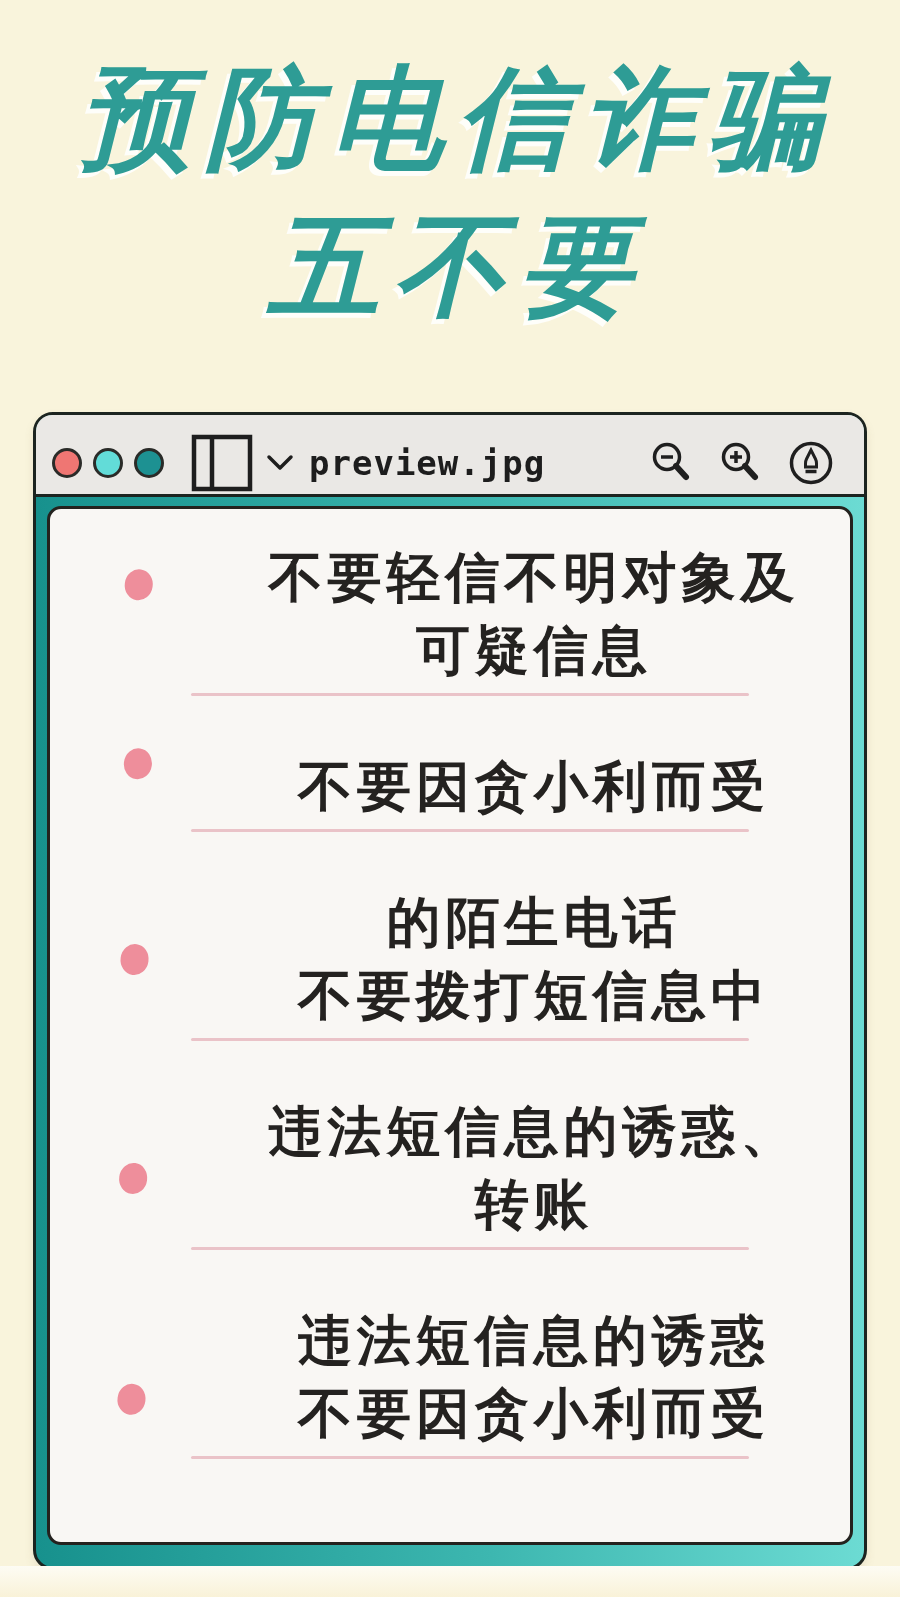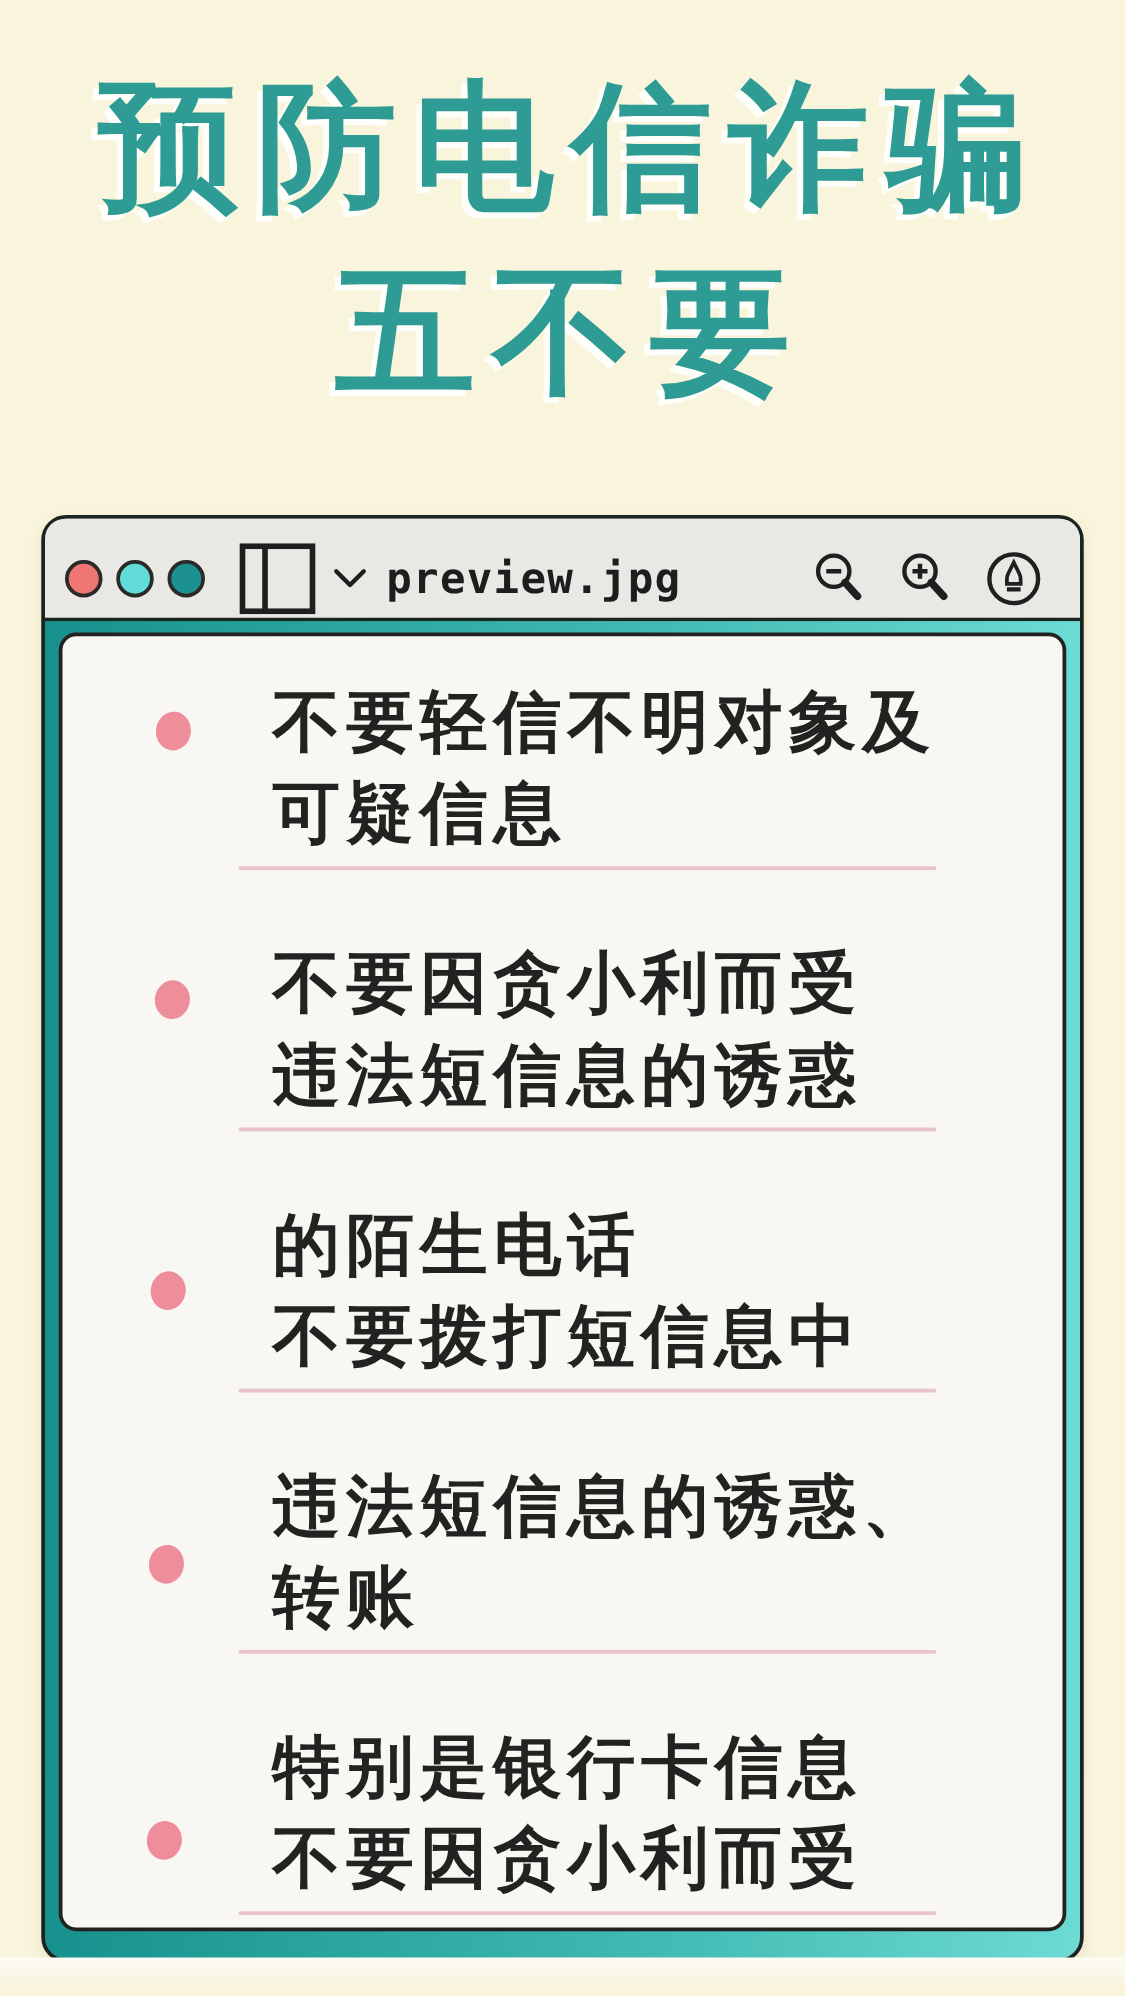--- a/index.html
+++ b/index.html
@@ -9,21 +9,21 @@
     font-family:"DejaVu Sans","Liberation Sans",sans-serif;
   }
   body::after{
     content:"";position:absolute;left:0;right:0;top:1566px;height:31px;
     background:linear-gradient(180deg,#fdfcf4,#f9f2d8);pointer-events:none;
   }
 
   
   .poster-title{
     margin:44px 0 0 0;text-align:center;color:#2e9c95;font-weight:900;
-    line-height:148px;font-size:112px;
+    line-height:148px;font-size:112px;font-style:italic;
   }
   .poster-title .t-line{
     display:block;letter-spacing:14px;padding-left:14px;
     text-shadow:-5px 5px 0 rgba(255,255,255,.85);
   }
 
   
   .window{
     position:absolute;left:33px;top:412px;width:834px;height:1158px;
     box-sizing:border-box;border:3px solid #1c2420;border-radius:20px;
@@ -49,21 +49,21 @@
     font-size:34px;font-weight:600;color:#1d1d1d;letter-spacing:1px;
   }
   .tb-spacer{flex:1;}
   .tb-right{display:flex;align-items:center;gap:25px;}
   .tb-btn{background:none;border:none;padding:0;cursor:pointer;display:flex;}
 
   
   .panel{
     position:absolute;left:11px;right:11px;top:91px;bottom:22px;
     background:#f9f7f4;border:3px solid #24221e;border-radius:14px;
-    box-sizing:border-box;padding:32px 0 0 0;overflow:hidden;
+    box-sizing:border-box;padding:32px 0 0 0;overflow:hidden;text-align:center;
   }
   .item{display:flex;margin-bottom:54px;}
   .item:last-child{margin-bottom:0;}
   .bullet-col{width:168px;display:flex;justify-content:center;align-items:center;flex:none;}
   .bullet{
     width:28px;height:31px;border-radius:50%;background:#ee8e9b;
     transform:rotate(8deg);
   }
   .item:nth-child(1) .bullet{transform:rotate(8deg) translateY(-34px);}
   .item:nth-child(2) .bullet{transform:rotate(8deg) translateY(-28px);}
@@ -157,21 +157,20 @@
         <div class="divider"></div>
       </div>
     </div>
 
     <div class="item">
       <div class="bullet-col">
           <span class="bullet"></span>
         </div>
       <div class="item-body">
         <div class="item-text">不要因贪小利而受</div>
-        <div class="item-text">违法短信息的诱惑</div>
         <div class="divider"></div>
       </div>
     </div>
 
     <div class="item">
       <div class="bullet-col">
           <span class="bullet"></span>
         </div>
       <div class="item-body">
         <div class="item-text">的陌生电话</div>
@@ -189,20 +188,20 @@
         <div class="item-text">转账</div>
         <div class="divider"></div>
       </div>
     </div>
 
     <div class="item">
       <div class="bullet-col">
           <span class="bullet"></span>
         </div>
       <div class="item-body">
-        <div class="item-text">特别是银行卡信息</div>
+        <div class="item-text">违法短信息的诱惑</div>
         <div class="item-text">不要因贪小利而受</div>
         <div class="divider"></div>
       </div>
     </div>
 
   </div>
 </div>
 
 </body></html>

